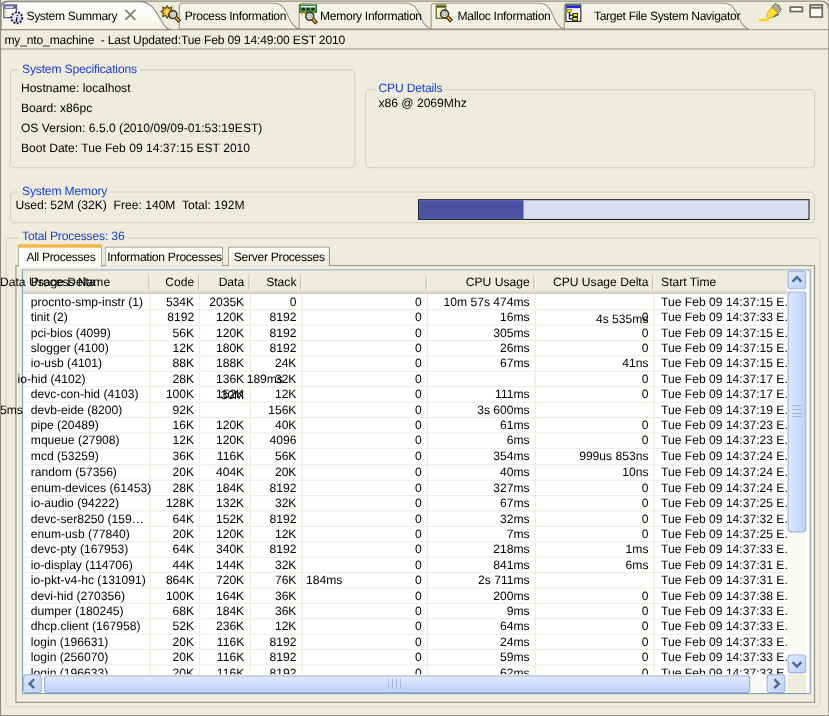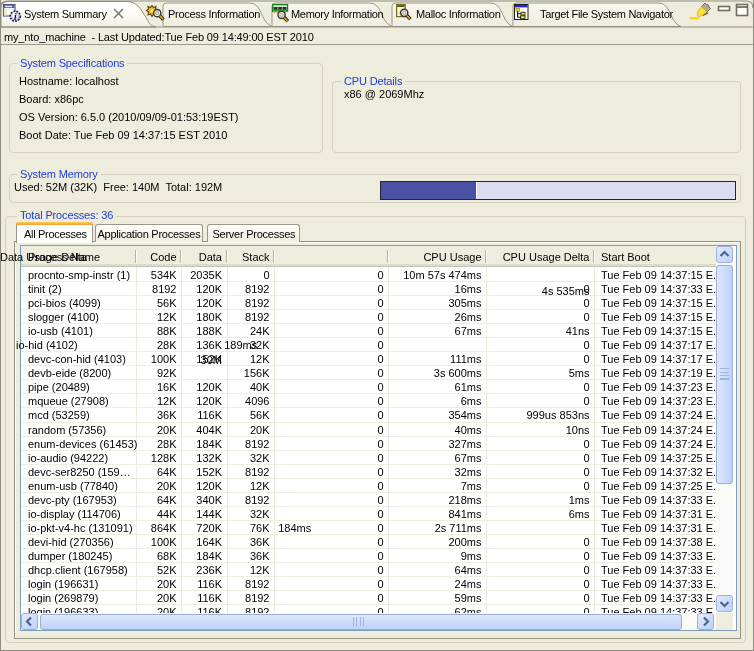--- a/index.html
+++ b/index.html
@@ -119,21 +119,21 @@
 <div class="grp" style="left:9px;top:174px;width:732px;height:29px"></div>
 <div class="glabel" style="left:17px;top:168px">System Memory</div>
 <div class="txt" style="left:14px;top:181px">Used: 52M (32K)&nbsp; Free: 140M&nbsp; Total: 192M</div>
 <div class="ab" style="left:380px;top:181px;width:356px;height:19px;border:1.5px solid #26262a;background:#dbdcf2">
     <div style="position:absolute;left:0;top:0;bottom:0;width:96px;background:#4a52a5;border-right:1px solid #fff"></div>
   </div>
 <div class="grp" style="left:5px;top:216px;width:741px;height:427px"></div>
 <div class="glabel" style="left:17px;top:209px">Total Processes: 36</div>
 <div class="ab" style="left:14px;top:241px;width:727px;height:398px;border:1px solid #94927f;background:#eeecdd;box-shadow:inset 1px 1px 0 #fdfdf8"></div>
 <div class="ab" style="left:95px;top:224px;width:108px;height:18px;border:1px solid #98968a;border-bottom:none;border-radius:3px 3px 0 0;background:linear-gradient(#fefefa,#f0ede0)"></div>
-<div class="txt" style="left:97.5px;top:228px;letter-spacing:-0.25px">Application Processes</div>
+<div class="txt" style="left:97.5px;top:228px;letter-spacing:-0.25px">Information Processes</div>
 <div class="ab" style="left:207px;top:224px;width:93px;height:18px;border:1px solid #98968a;border-bottom:none;border-radius:3px 3px 0 0;background:linear-gradient(#fefefa,#f0ede0)"></div>
 <div class="txt" style="left:212.5px;top:228px;letter-spacing:-0.25px">Server Processes</div>
 <div class="ab" style="left:16px;top:221.5px;width:77px;height:21px;border:1px solid #98968a;border-bottom:none;border-radius:3px 3px 0 0;background:#fdfdfa;z-index:5"></div>
 <div class="ab" style="left:16px;top:221.5px;width:77px;height:3px;border-radius:3px 3px 0 0;background:linear-gradient(#ffce56,#ee9c34);z-index:6"></div>
 <div class="txt" style="left:24px;top:228px;z-index:6;letter-spacing:-0.3px">All Processes</div>
 <div class="ab" style="left:20px;top:245px;width:717px;height:386px;border:1px solid #7d9cb9;background:#fff;z-index:4"></div>
 <div class="ab" style="left:21px;top:246px;width:695px;height:21px;background:#eeecdd;border-bottom:1px solid #c6c3b2;box-shadow:inset 0 -2px 0 #dedbca;z-index:6"></div>
 <div class="ab" style="left:135px;top:250px;width:1px;height:13px;background:#b5b2a1;z-index:7"></div>
 <div class="ab" style="left:136px;top:250px;width:1px;height:13px;background:#fdfdf8;z-index:7"></div>
 <div class="ab" style="left:180px;top:250px;width:1px;height:13px;background:#b5b2a1;z-index:7"></div>
@@ -148,21 +148,21 @@
 <div class="ab" style="left:486px;top:250px;width:1px;height:13px;background:#fdfdf8;z-index:7"></div>
 <div class="ab" style="left:593px;top:250px;width:1px;height:13px;background:#b5b2a1;z-index:7"></div>
 <div class="ab" style="left:594px;top:250px;width:1px;height:13px;background:#fdfdf8;z-index:7"></div>
 <div class="txt" style="left:28px;top:251px;z-index:8">Process Name</div>
 <div class="txt" style="left:0;top:251px;width:176.5px;text-align:right;z-index:8">Code</div>
 <div class="txt" style="left:0;top:251px;width:222.0px;text-align:right;z-index:8">Data</div>
 <div class="txt" style="left:0;top:251px;width:269.5px;text-align:right;z-index:8">Stack</div>
 <div class="txt" style="left:0;top:251px;width:383.5px;text-align:left;z-index:8">Data Usage Delta</div>
 <div class="txt" style="left:0;top:251px;width:481.5px;text-align:right;z-index:8">CPU Usage</div>
 <div class="txt" style="left:0;top:251px;width:589.5px;text-align:right;z-index:8">CPU Usage Delta</div>
-<div class="txt" style="left:601px;top:251px;z-index:8">Start Boot</div>
+<div class="txt" style="left:601px;top:251px;z-index:8">Start Time</div>
 <div class="ab" style="left:136px;top:267px;width:1px;height:346px;background:#eceade;z-index:6"></div>
 <div class="ab" style="left:181px;top:267px;width:1px;height:346px;background:#eceade;z-index:6"></div>
 <div class="ab" style="left:226.5px;top:267px;width:1px;height:346px;background:#eceade;z-index:6"></div>
 <div class="ab" style="left:274px;top:267px;width:1px;height:346px;background:#eceade;z-index:6"></div>
 <div class="ab" style="left:388px;top:267px;width:1px;height:346px;background:#eceade;z-index:6"></div>
 <div class="ab" style="left:486px;top:267px;width:1px;height:346px;background:#eceade;z-index:6"></div>
 <div class="ab" style="left:594px;top:267px;width:1px;height:346px;background:#eceade;z-index:6"></div>
 <div class="ab" style="left:21px;top:281px;width:695px;height:1px;background:#efede0;z-index:6"></div>
 <div class="txt" style="left:28px;top:269px;z-index:7">procnto-smp-instr (1)</div>
 <div class="txt" style="left:0;top:269px;width:176.5px;text-align:right;z-index:7">534K</div>
@@ -226,21 +226,21 @@
 <div class="txt" style="left:0;top:353px;width:481.5px;text-align:right;z-index:7">111ms</div>
 <div class="txt" style="left:0;top:353px;width:589.5px;text-align:right;z-index:7">0</div>
 <div class="txt" style="left:601px;top:353px;z-index:7">Tue Feb 09 14:37:17 E.</div>
 <div class="ab" style="left:21px;top:379px;width:695px;height:1px;background:#efede0;z-index:6"></div>
 <div class="txt" style="left:28px;top:367px;z-index:7">devb-eide (8200)</div>
 <div class="txt" style="left:0;top:367px;width:176.5px;text-align:right;z-index:7">92K</div>
 <div class="txt" style="left:0;top:354px;width:222.0px;text-align:right;z-index:7">30M</div>
 <div class="txt" style="left:0;top:367px;width:269.5px;text-align:right;z-index:7">156K</div>
 <div class="txt" style="left:0;top:367px;width:383.5px;text-align:right;z-index:7">0</div>
 <div class="txt" style="left:0;top:367px;width:481.5px;text-align:right;z-index:7">3s 600ms</div>
-<div class="txt" style="left:0;top:367px;width:589.5px;text-align:right;z-index:7">5ms</div>
+<div class="txt" style="left:0;top:367px;width:589.5px;z-index:7">5ms</div>
 <div class="txt" style="left:601px;top:367px;z-index:7">Tue Feb 09 14:37:19 E.</div>
 <div class="ab" style="left:21px;top:393px;width:695px;height:1px;background:#efede0;z-index:6"></div>
 <div class="txt" style="left:28px;top:381px;z-index:7">pipe (20489)</div>
 <div class="txt" style="left:0;top:381px;width:176.5px;text-align:right;z-index:7">16K</div>
 <div class="txt" style="left:0;top:381px;width:222.0px;text-align:right;z-index:7">120K</div>
 <div class="txt" style="left:0;top:381px;width:269.5px;text-align:right;z-index:7">40K</div>
 <div class="txt" style="left:0;top:381px;width:383.5px;text-align:right;z-index:7">0</div>
 <div class="txt" style="left:0;top:381px;width:481.5px;text-align:right;z-index:7">61ms</div>
 <div class="txt" style="left:0;top:381px;width:589.5px;text-align:right;z-index:7">0</div>
 <div class="txt" style="left:601px;top:381px;z-index:7">Tue Feb 09 14:37:23 E.</div>
@@ -364,21 +364,21 @@
 <div class="ab" style="left:21px;top:590px;width:695px;height:1px;background:#efede0;z-index:6"></div>
 <div class="txt" style="left:28px;top:578px;z-index:7">login (196631)</div>
 <div class="txt" style="left:0;top:578px;width:176.5px;text-align:right;z-index:7">20K</div>
 <div class="txt" style="left:0;top:578px;width:222.0px;text-align:right;z-index:7">116K</div>
 <div class="txt" style="left:0;top:578px;width:269.5px;text-align:right;z-index:7">8192</div>
 <div class="txt" style="left:0;top:578px;width:383.5px;text-align:right;z-index:7">0</div>
 <div class="txt" style="left:0;top:578px;width:481.5px;text-align:right;z-index:7">24ms</div>
 <div class="txt" style="left:0;top:578px;width:589.5px;text-align:right;z-index:7">0</div>
 <div class="txt" style="left:601px;top:578px;z-index:7">Tue Feb 09 14:37:33 E.</div>
 <div class="ab" style="left:21px;top:604px;width:695px;height:1px;background:#efede0;z-index:6"></div>
-<div class="txt" style="left:28px;top:592px;z-index:7">login (269879)</div>
+<div class="txt" style="left:28px;top:592px;z-index:7">login (256070)</div>
 <div class="txt" style="left:0;top:592px;width:176.5px;text-align:right;z-index:7">20K</div>
 <div class="txt" style="left:0;top:592px;width:222.0px;text-align:right;z-index:7">116K</div>
 <div class="txt" style="left:0;top:592px;width:269.5px;text-align:right;z-index:7">8192</div>
 <div class="txt" style="left:0;top:592px;width:383.5px;text-align:right;z-index:7">0</div>
 <div class="txt" style="left:0;top:592px;width:481.5px;text-align:right;z-index:7">59ms</div>
 <div class="txt" style="left:0;top:592px;width:589.5px;text-align:right;z-index:7">0</div>
 <div class="txt" style="left:601px;top:592px;z-index:7">Tue Feb 09 14:37:33 E.</div>
 <div class="ab" style="left:21px;top:618px;width:695px;height:1px;background:#efede0;z-index:6"></div>
 <div class="txt" style="left:28px;top:606px;z-index:7">login (196633)</div>
 <div class="txt" style="left:0;top:606px;width:176.5px;text-align:right;z-index:7">20K</div>

